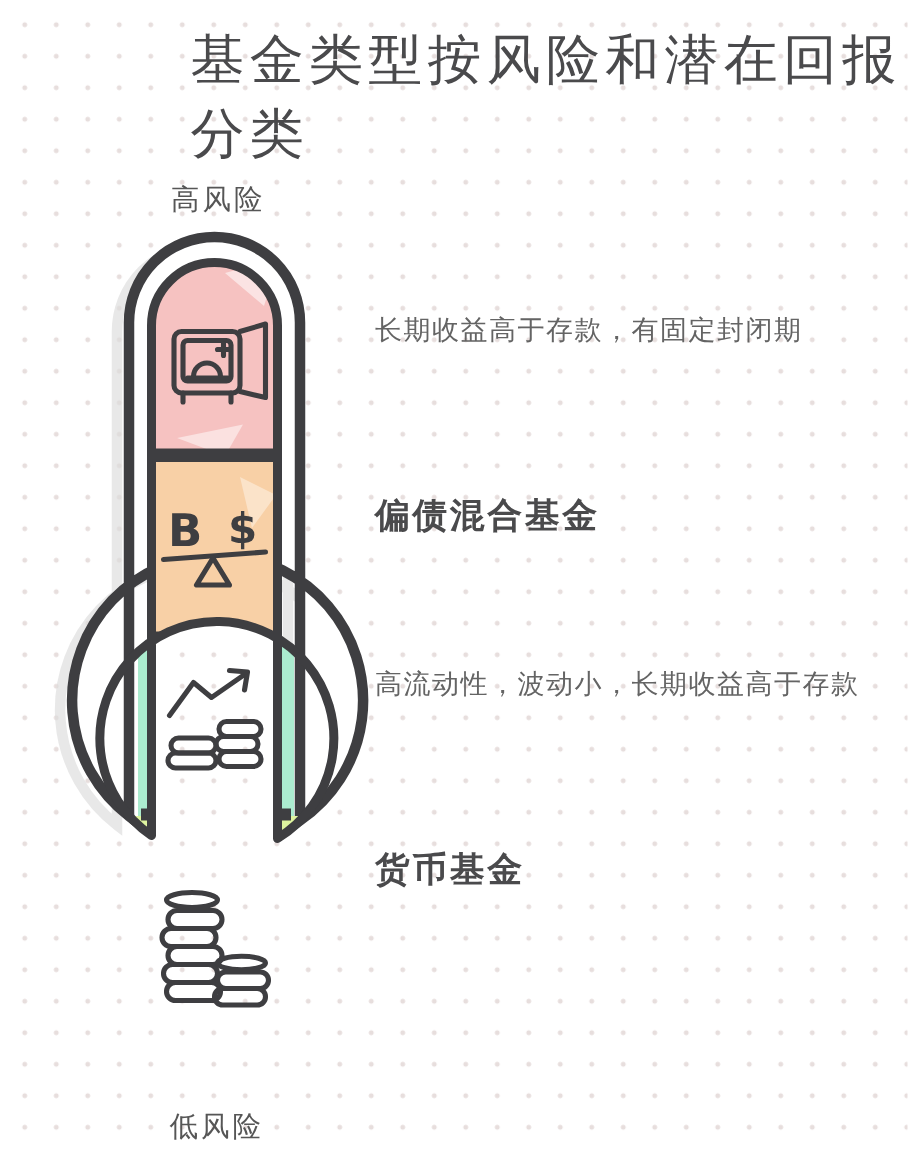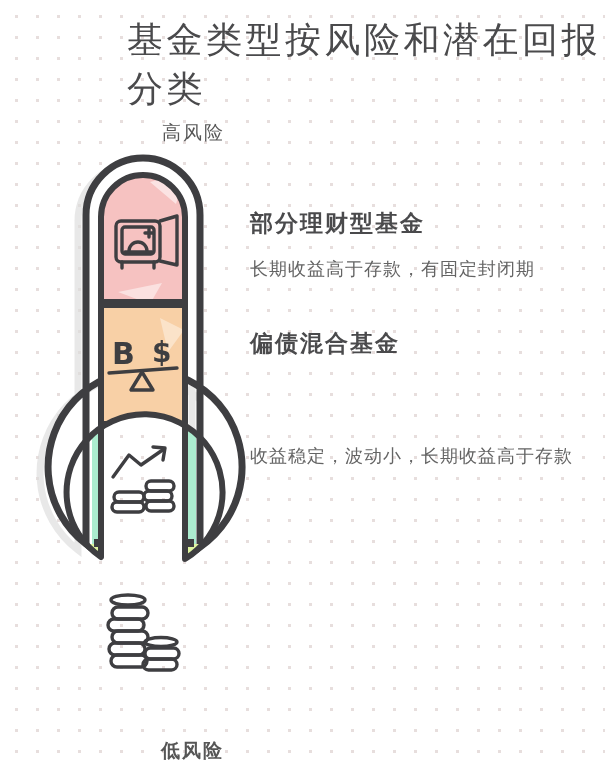--- a/index.html
+++ b/index.html
@@ -12,24 +12,23 @@
     background-position:6px 6px;
   }
   .page-title{
     position:absolute;left:127px;top:16px;
     font-size:36px;font-weight:normal;letter-spacing:3.5px;
     color:var(--title_text);
   }
   .risk-label{
     position:absolute;font-size:19px;letter-spacing:2px;
     color:#565656;
-    margin-left:48px;
   }
   .risk-high{left:114px;top:120px;}
-  .risk-low{left:113px;top:738px;font-weight:bold;}
+  .risk-low{left:113px;top:738px;}
   .thermo{position:absolute;left:0;top:0;}
   .ink{stroke:var(--outline);fill:none;stroke-linecap:round;stroke-linejoin:round;}
   .seg1{fill:var(--segment_1);}
   .seg2{fill:var(--segment_2);}
   .seg3{fill:var(--segment_3);}
   .seg4{fill:var(--segment_4);}
   .divider{fill:var(--outline);}
   .streak{fill:#ffffff;}
   .icon-stroke{stroke:var(--outline);fill:none;stroke-width:3.4;stroke-linecap:round;stroke-linejoin:round;}
   .icon-text{fill:var(--outline);font-family:"DejaVu Sans",sans-serif;font-weight:bold;}
@@ -116,26 +115,26 @@
     <rect class="icon-stroke" x="112" y="631" width="36" height="12" rx="6"></rect>
     <rect class="icon-stroke" x="109" y="643" width="36" height="12" rx="6"></rect>
     <rect class="icon-stroke" x="111" y="655" width="36" height="12" rx="6"></rect>
     <ellipse class="icon-stroke" cx="161" cy="642" rx="16" ry="4.5"></ellipse>
     <rect class="icon-stroke" x="145" y="648" width="34" height="11" rx="5.5"></rect>
     <rect class="icon-stroke" x="143" y="659" width="34" height="11" rx="5.5"></rect>
   </g>
 </svg>
 
 <div class="section" style="top:208px">
-  <p class="section-title">部分理财型基金</p>
   <p class="section-desc">长期收益高于存款，有固定封闭期</p>
 </div>
 
 <div class="section" style="top:328px">
   <p class="section-title">偏债混合基金</p>
 </div>
 
 <div class="section" style="top:444px">
-  <p class="section-desc">收益稳定，波动小，长期收益高于存款</p>
+  <p class="section-desc">高流动性，波动小，长期收益高于存款</p>
 </div>
 
 <div class="section" style="top:564px">
+  <p class="section-title">货币基金</p>
 </div>
 
 </body></html>

